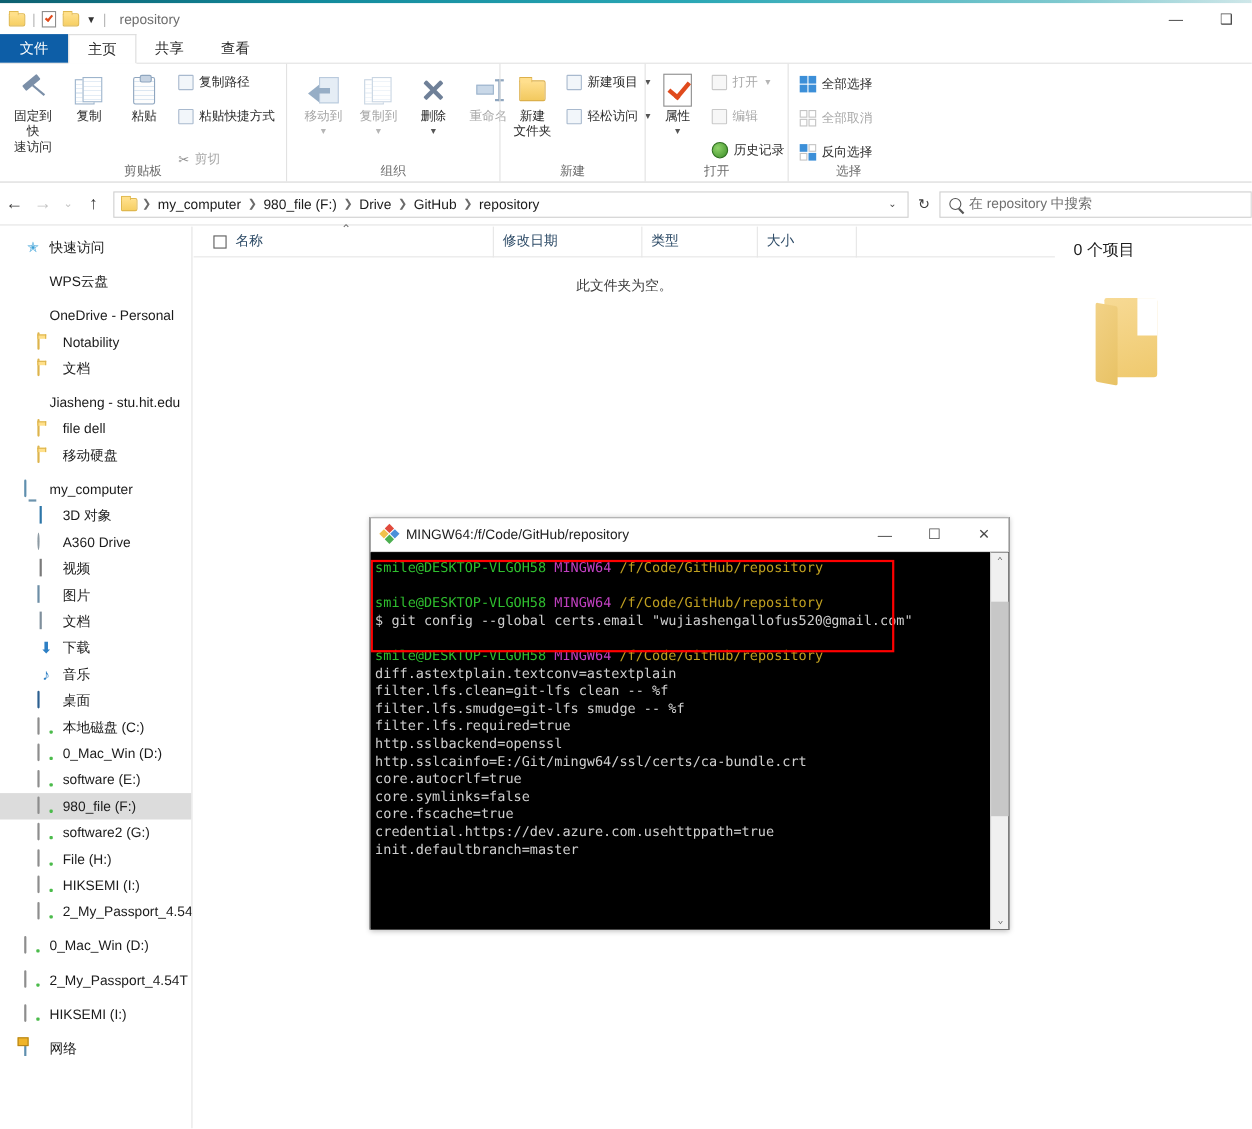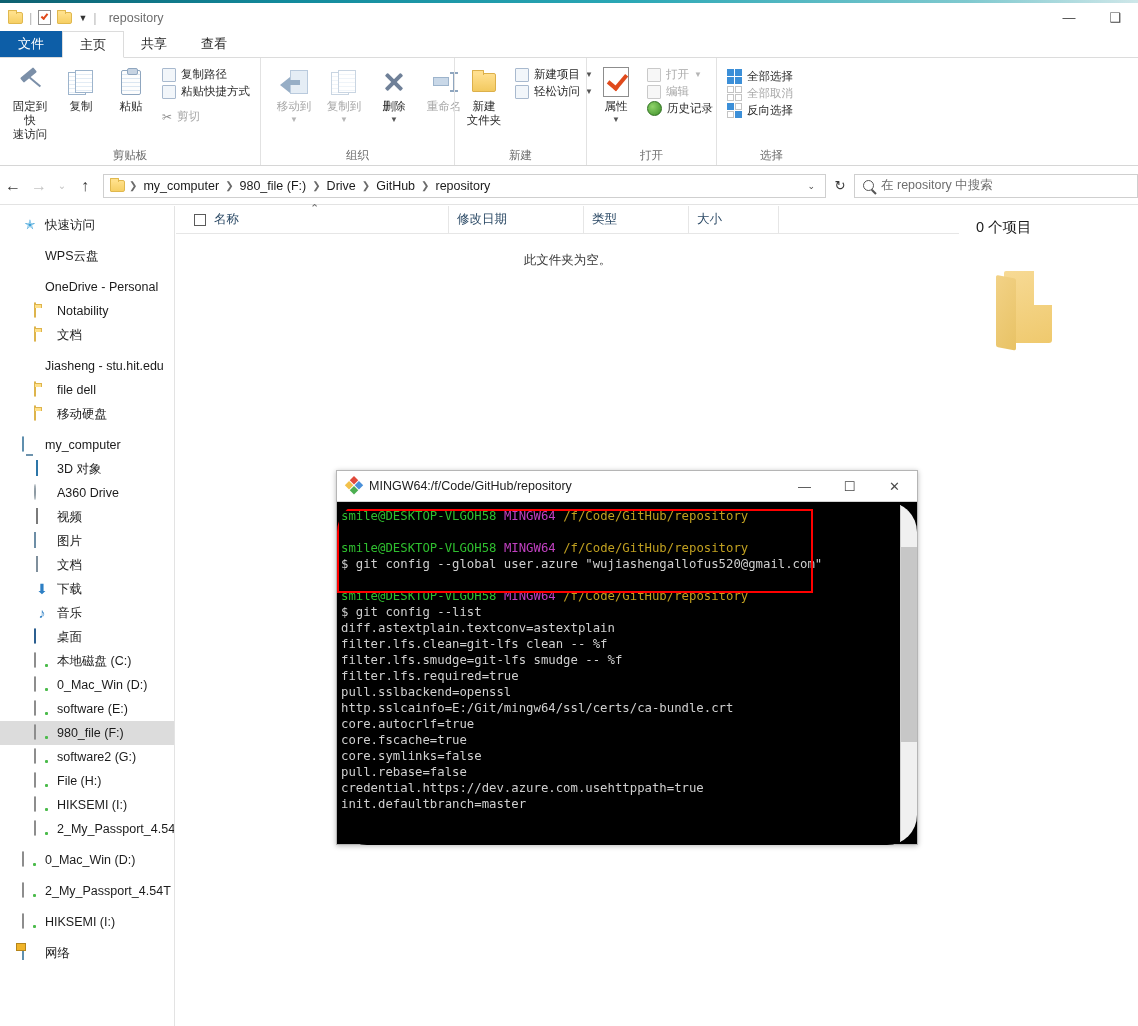--- a/index.html
+++ b/index.html
@@ -66,21 +66,21 @@
     position:absolute; bottom:2px; left:0; width:100%;
     text-align:center; font-size:11.5px; color:#6b6b6b;
   }
   .rbody{ display:flex; align-items:flex-start; gap:4px; height:84px; }
   .bigbtn{
     width:auto; min-width:46px; padding:3px 5px; display:flex; flex-direction:column;
     align-items:center; font-size:11.5px; color:#2b2b2b; line-height:14px; text-align:center;
   }
   .bigbtn .ic{ height:34px; display:flex; align-items:center; justify-content:center; }
   .bigbtn.dis{ color:#a6a6a6; }
-  .smallcol{ display:flex; flex-direction:column; gap:0; padding-top:4px; }
+  .smallcol{ display:flex; flex-direction:column; gap:14px; padding-top:4px; }
   .smallbtn{
     display:flex; align-items:center; gap:5px; font-size:11.5px; color:#2b2b2b;
     padding:1px 4px; white-space:nowrap;
   }
   .smallbtn.dis{ color:#a8a8a8; }
   .caret{ font-size:8px; color:#555; }
   .caret.dis{ color:#b5b5b5; }
 
   
   .ic-pin{ width:26px;height:26px; position:relative; }
@@ -309,21 +309,21 @@
   #term-icon i:nth-child(1){ left:0;top:0;background:#e04a3c;}
   #term-icon i:nth-child(2){ left:7px;top:0;background:#4a90d9;}
   #term-icon i:nth-child(3){ left:0;top:7px;background:#f2c14b;}
   #term-icon i:nth-child(4){ left:7px;top:7px;background:#4caf50;}
   #term-title .t{ font-size:12.5px; color:#222; }
   #term-title .tc{ margin-left:auto; display:flex; }
   #term-title .tc div{ width:45px;height:31px;display:flex;align-items:center;justify-content:center;color:#4a4a4a;font-size:13px;}
   #term-body{
     position:relative; height:343px; background:#000; overflow:hidden;
     font-family:"DejaVu Sans Mono","Liberation Mono",monospace;
-    font-size:12.3px; line-height:16px; padding:6px 0 0 4px;border-radius:30px;
+    font-size:12.3px; line-height:16px; padding:6px 0 0 4px;
   }
   .tline{ white-space:pre; color:#cfcfcf; }
   .c-green{ color:#2fbf2f; }
   .c-magenta{ color:#c040c0; }
   .c-yellow{ color:#c0a020; }
   .c-white{ color:#cfcfcf; }
   #redbox{
     position:absolute; left:0px; top:7px; width:476px; height:84px;
     border:2px solid #ff0000; pointer-events:none;
   }
@@ -750,34 +750,32 @@
       <div>—</div>
       <div>☐</div>
       <div>✕</div>
     </span>
   </div>
   <div id="term-body">
     <div id="term-lines">
         <div class="tline"><span class="c-green">smile@DESKTOP-VLGOH58</span><span class="c-white"> </span><span class="c-magenta">MINGW64</span><span class="c-white"> </span><span class="c-yellow">/f/Code/GitHub/repository</span></div>
         <div class="tline">&nbsp;</div>
         <div class="tline"><span class="c-green">smile@DESKTOP-VLGOH58</span><span class="c-white"> </span><span class="c-magenta">MINGW64</span><span class="c-white"> </span><span class="c-yellow">/f/Code/GitHub/repository</span></div>
-        <div class="tline">$ git config --global user.azure "wujiashengallofus520@gmail.com"</div>
+        <div class="tline">$ git config --global certs.email "wujiashengallofus520@gmail.com"</div>
         <div class="tline">&nbsp;</div>
         <div class="tline"><span class="c-green">smile@DESKTOP-VLGOH58</span><span class="c-white"> </span><span class="c-magenta">MINGW64</span><span class="c-white"> </span><span class="c-yellow">/f/Code/GitHub/repository</span></div>
-        <div class="tline">$ git config --list</div>
         <div class="tline">diff.astextplain.textconv=astextplain</div>
         <div class="tline">filter.lfs.clean=git-lfs clean -- %f</div>
         <div class="tline">filter.lfs.smudge=git-lfs smudge -- %f</div>
         <div class="tline">filter.lfs.required=true</div>
-        <div class="tline">pull.sslbackend=openssl</div>
+        <div class="tline">http.sslbackend=openssl</div>
         <div class="tline">http.sslcainfo=E:/Git/mingw64/ssl/certs/ca-bundle.crt</div>
         <div class="tline">core.autocrlf=true</div>
+        <div class="tline">core.symlinks=false</div>
         <div class="tline">core.fscache=true</div>
-        <div class="tline">core.symlinks=false</div>
-        <div class="tline">pull.rebase=false</div>
         <div class="tline">credential.https://dev.azure.com.usehttppath=true</div>
         <div class="tline">init.defaultbranch=master</div>
       </div>
     <div id="redbox"></div>
     <div id="term-scroll">
       <div class="ar">⌃</div>
       <div id="term-thumb"></div>
       <div class="ar bot">⌄</div>
     </div>
   </div>

